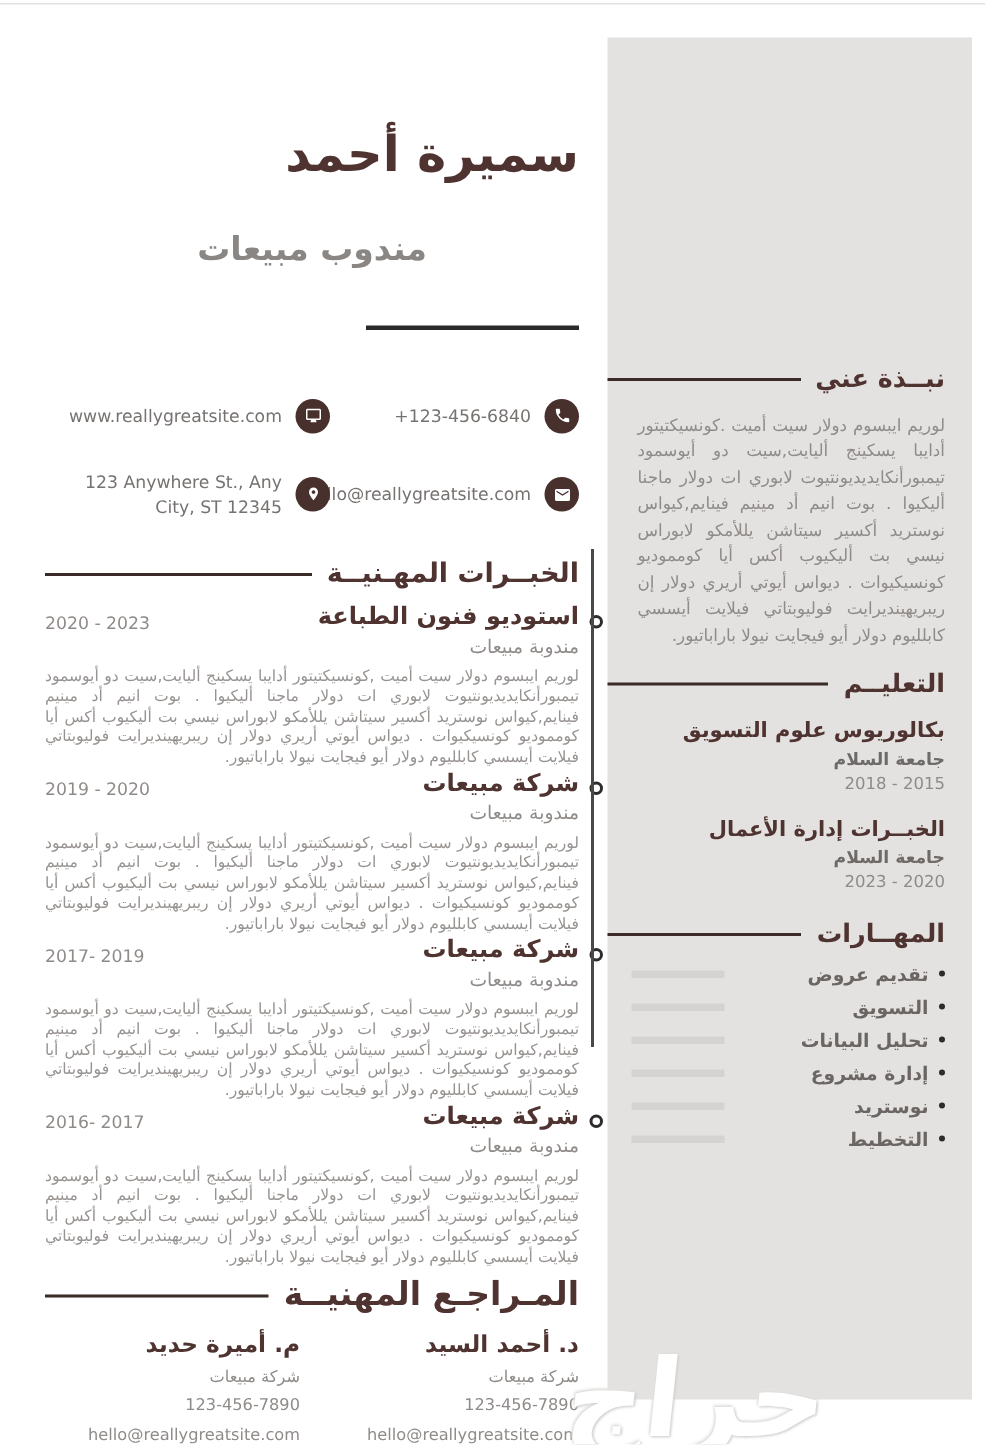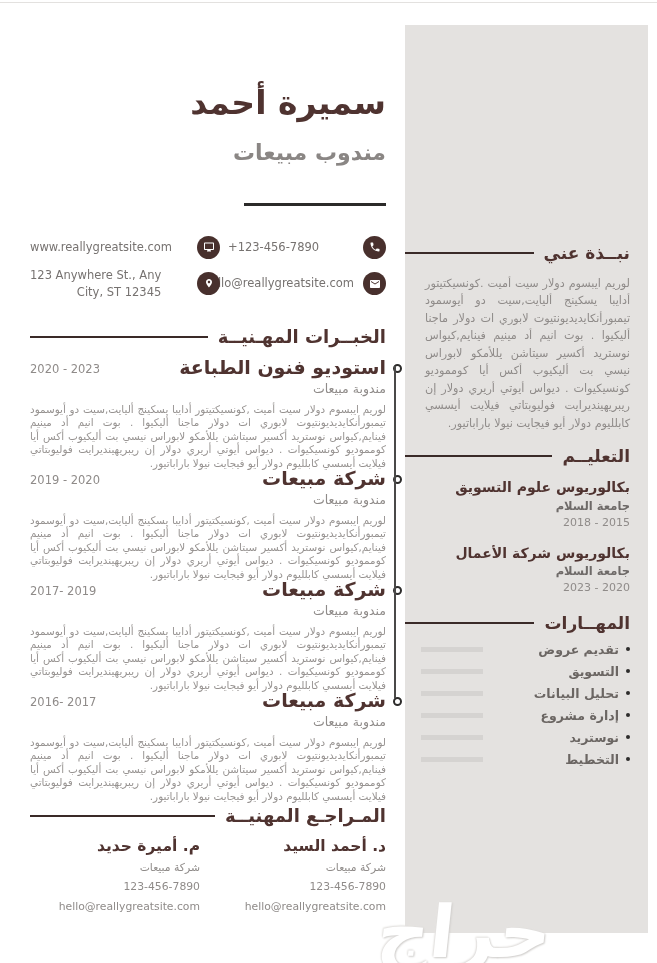--- a/index.html
+++ b/index.html
@@ -33,35 +33,35 @@
   .skill-fill{height:100%;background:var(--dark);}
   .lang-row{display:flex;align-items:center;gap:9px;margin-top:9px;}
   .lang-bullet{width:5px;height:5px;border-radius:50%;background:var(--dark);}
   .lang-label{font-size:12.5px;font-weight:bold;color:#565150;}
   .mt-about{margin-top:218px;} .mt-edu{margin-top:14px;} .mt-skills{margin-top:16px;}
   .mt-langs{margin-top:22px;} .skills-list{margin-top:8px;font-weight:bold;} .langs-list{margin-top:6px;}
 
   
   .left{position:absolute;left:30px;top:0;width:356px;direction:rtl;}
   .name{margin-top:82px;color:var(--maroon);font-size:33px;font-weight:bold;line-height:1.3;text-align:right;}
-  .job-title{margin-top:14px;color:#8a8684;font-size:22px;line-height:1.3;text-align:right;}
+  .job-title{margin-top:28px;color:#8a8684;font-size:22px;line-height:1.3;text-align:center;}
   .name-underline{margin-top:36px;width:142px;height:2.5px;background:#2b2a29;margin-right:0;margin-left:auto;direction:ltr;}
   .name-underline{margin-left:0;} 
 
   .contact{margin-top:30px;display:grid;grid-template-columns:158px 190px;gap:8px 8px;}
-  .c-item{display:flex;align-items:center;gap:9px;justify-content:space-between;}
+  .c-item{display:flex;align-items:center;gap:9px;justify-content:flex-start;margin-top:16px;}
   .c-icon{flex:0 0 auto;width:23px;height:23px;border-radius:50%;background:var(--icon-bg);
           display:flex;align-items:center;justify-content:center;}
   .c-icon svg{width:12px;height:12px;fill:#fff;}
   .c-text{font-size:11.5px;color:var(--contact-gray);text-align:right;line-height:1.45;direction:ltr;}
 
   .exp-head{margin-top:26px;}
   .entries{margin-top:8px;}
   .exp-entry{position:relative;height:111px;text-align:right;}
-  .company{color:var(--maroon);font-size:19px;font-weight:bold;line-height:1.3;}
+  .company{color:var(--maroon);font-size:16px;font-weight:bold;line-height:1.3;}
   .role{color:#8f8b89;font-size:12.5px;line-height:1.4;}
   .entry-dates{position:absolute;left:0;top:7px;color:#8f8b89;font-size:11.5px;direction:ltr;}
   .entry-desc{margin-top:5px;font-size:10.4px;line-height:1.3;color:#979391;text-align:justify;text-align-last:right;}
   .tl-dot{position:absolute;right:-16px;top:9px;width:9px;height:9px;border-radius:50%;
           background:#fff;border:2.5px solid var(--dark);}
   .timeline-line{position:absolute;left:394px;top:366px;width:1.5px;height:332px;background:#4a4948;}
 
   .ref-head{margin-top:6px;}
   .refs{margin-top:10px;display:grid;grid-template-columns:170px 170px;gap:16px;}
   .ref-card{text-align:right;}
@@ -93,21 +93,21 @@
       <div class="sec-head mt-edu">
         <span class="t">التعليــم</span>
         <span class="rule"></span>
       </div>
       <div class="edu-item">
         <div class="edu-degree">بكالوريوس علوم التسويق</div>
         <div class="edu-school">جامعة السلام</div>
         <div class="edu-dates" dir="ltr">2018 - 2015</div>
       </div>
       <div class="edu-item">
-        <div class="edu-degree">بكالوريوس شركة الأعمال</div>
+        <div class="edu-degree">الخبــرات إدارة الأعمال</div>
         <div class="edu-school">جامعة السلام</div>
         <div class="edu-dates" dir="ltr">2023 - 2020</div>
       </div>
     </section>
 
     <section>
       <div class="sec-head mt-skills">
         <span class="t">المهــارات</span>
         <span class="rule"></span>
       </div>
@@ -152,21 +152,21 @@
     <h2 class="job-title">مندوب مبيعات</h2>
     <div class="name-underline"></div>
 
     <div class="contact">
       <div class="c-item">
         <span class="c-icon">
           <svg viewBox="0 0 24 24">
               <path d="M6.6 10.8c1.4 2.8 3.8 5.1 6.6 6.6l2.2-2.2c.3-.3.7-.4 1-.2 1.1.4 2.3.6 3.6.6.6 0 1 .4 1 1V20c0 .6-.4 1-1 1C10.8 21 3 13.2 3 3.9 3 3.4 3.4 3 4 3h3.5c.6 0 1 .4 1 1 0 1.2.2 2.4.6 3.6.1.3 0 .7-.2 1l-2.3 2.2z"></path>
             </svg>
         </span>
-        <span class="c-text">+123-456-7890</span>
+        <span class="c-text">+123-456-6840</span>
       </div>
       <div class="c-item">
         <span class="c-icon">
           <svg viewBox="0 0 24 24">
               <path d="M20 3H4c-1.1 0-2 .9-2 2v11c0 1.1.9 2 2 2h5l-1 2v1h8v-1l-1-2h5c1.1 0 2-.9 2-2V5c0-1.1-.9-2-2-2zm0 13H4V5h16v11z"></path>
             </svg>
         </span>
         <span class="c-text">www.reallygreatsite.com</span>
       </div>
       <div class="c-item">
@@ -223,21 +223,21 @@
           <div class="company">شركة مبيعات</div>
           <div class="role">مندوبة مبيعات</div>
           <div class="entry-dates">2016- 2017</div>
           <p class="entry-desc">لوريم ايبسوم دولار سيت أميت ,كونسيكتيتور أدايبا يسكينج أليايت,سيت دو أيوسمود تيمبورأنكايديديونتيوت لابوري ات دولار ماجنا أليكيوا . بوت انيم أد مينيم فينايم,كيواس نوستريد أكسير سيتاشن يللأمكو لابوراس نيسي بت أليكيوب أكس أيا كومموديو كونسيكيوات . ديواس أيوتي أريري دولار إن ريبريهينديرايت فوليوبتاتي فيلايت أيسسي كابلليوم دولار أيو فيجايت نيولا باراباتيور.</p>
         </div>
       </div>
     </section>
 
     <section>
       <div class="sec-head ref-head">
-        <span class="t" style="font-size:18px">المـراجـع المهنيــة</span>
+        <span class="t" style="font-size:22px">المـراجـع المهنيــة</span>
         <span class="rule"></span>
       </div>
       <div class="refs">
         <div class="ref-card">
           <div class="ref-name">د. أحمد السيد</div>
           <div class="ref-line">شركة مبيعات</div>
           <div class="ref-line ltr">123-456-7890</div>
           <div class="ref-line ltr">hello@reallygreatsite.com</div>
         </div>
         <div class="ref-card">

